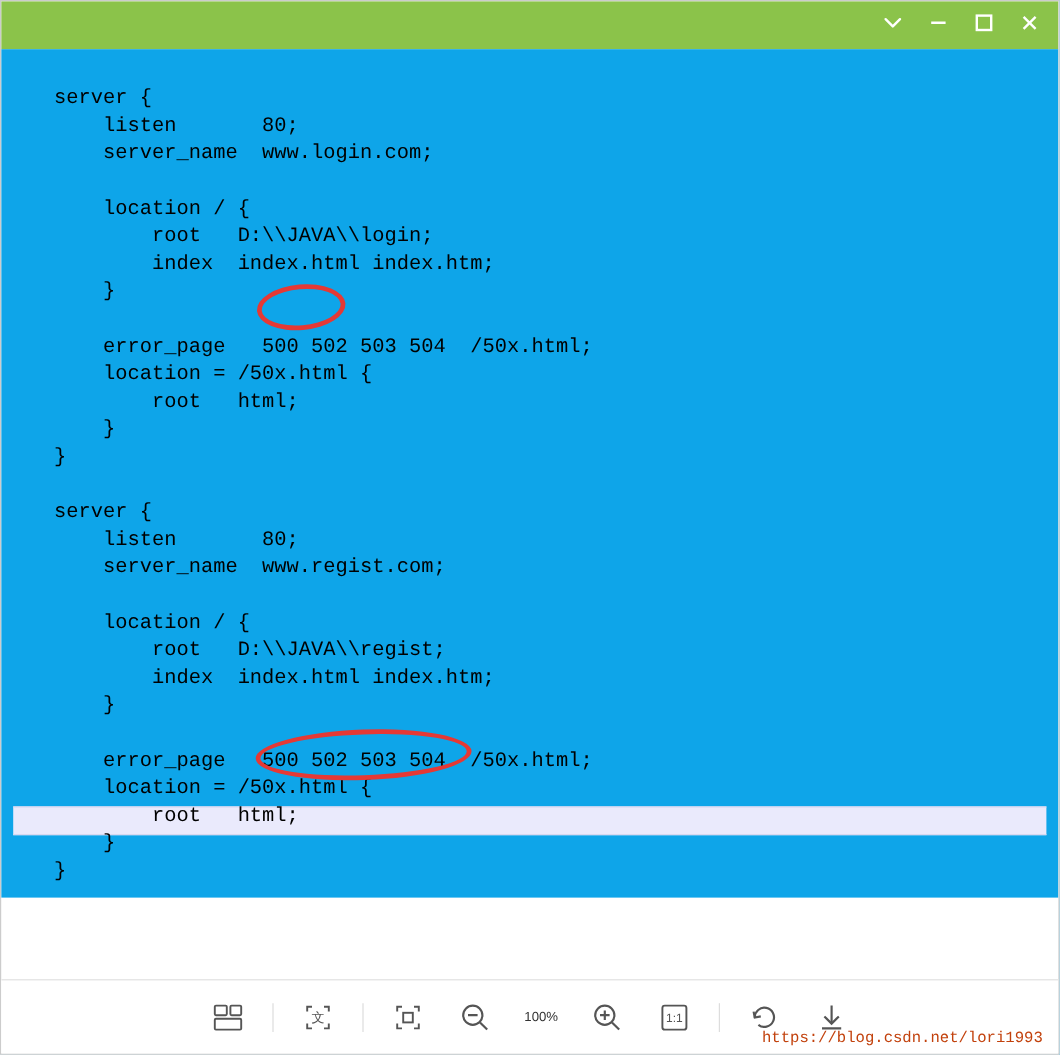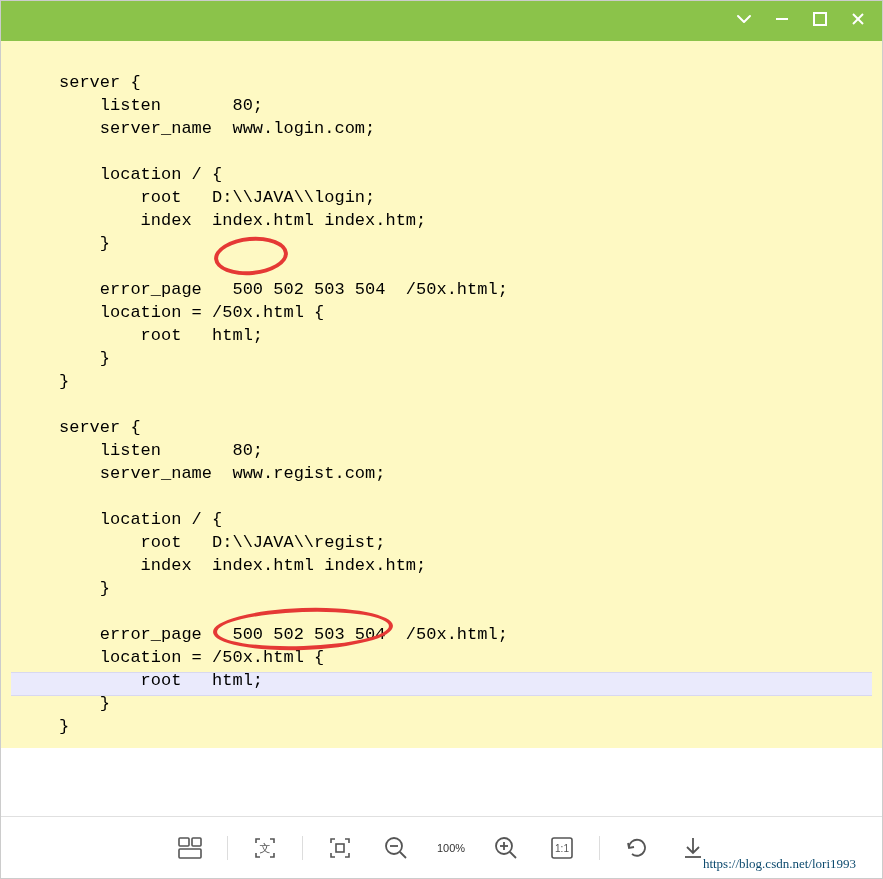--- a/index.html
+++ b/index.html
@@ -16,22 +16,22 @@
       background: #8bc34a;
       display: flex;
       justify-content: flex-end;
       align-items: center;
       padding-right: 15px;
       gap: 20px;
     }
     .title-bar svg { flex-shrink: 0; }
     .content-area {
       position: relative;
-      background: #fef9c3;
-      padding: 30px 10px 10px 18px;
+      background: #0ea5e9;
+      padding: 30px 10px 10px 4px;
     }
     .line-highlight {
       position: absolute;
       left: 10px;
       right: 10px;
       height: 24px;
       background: #eaeafc;
       border-top: 1px solid #d8d8f0;
       border-bottom: 1px solid #d8d8f0;
       top: 631px;
@@ -98,24 +98,24 @@
     }
     .zoom-label {
       font-size: 11px;
       color: #333;
       font-family: Arial, sans-serif;
       padding: 0 4px;
     }
     .watermark {
       position: absolute;
       bottom: 6px;
-      right: 26px;
+      right: 13px;
       font-size: 13px;
-      color: #0c4a6e;
-      font-family: Liberation Serif, serif;
+      color: #c2410c;
+      font-family: Liberation Mono, monospace;
       z-index: 5;
     }
   </style>
 </head>
 <body>
 
 <div class="title-bar">
   <span>
     <svg width="18" height="18" viewBox="0 0 18 18">
         <path d="M3 6 L9 12 L15 6" stroke="#fff" stroke-width="2" fill="none" stroke-linecap="round" stroke-linejoin="round"></path>

